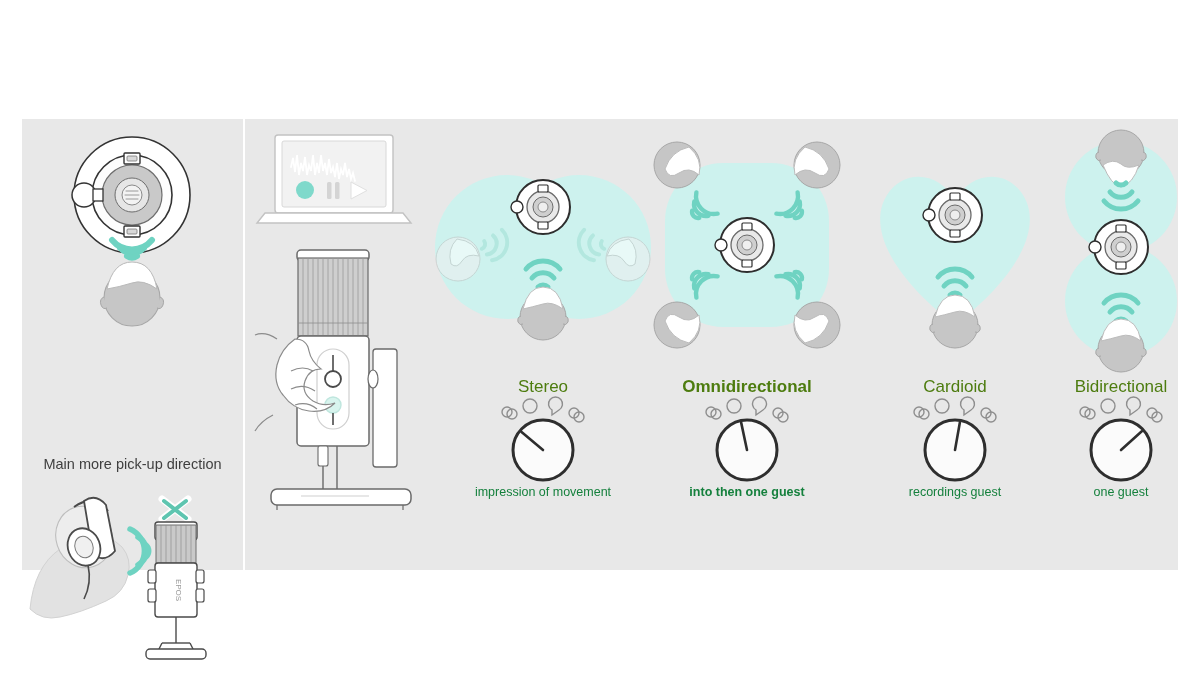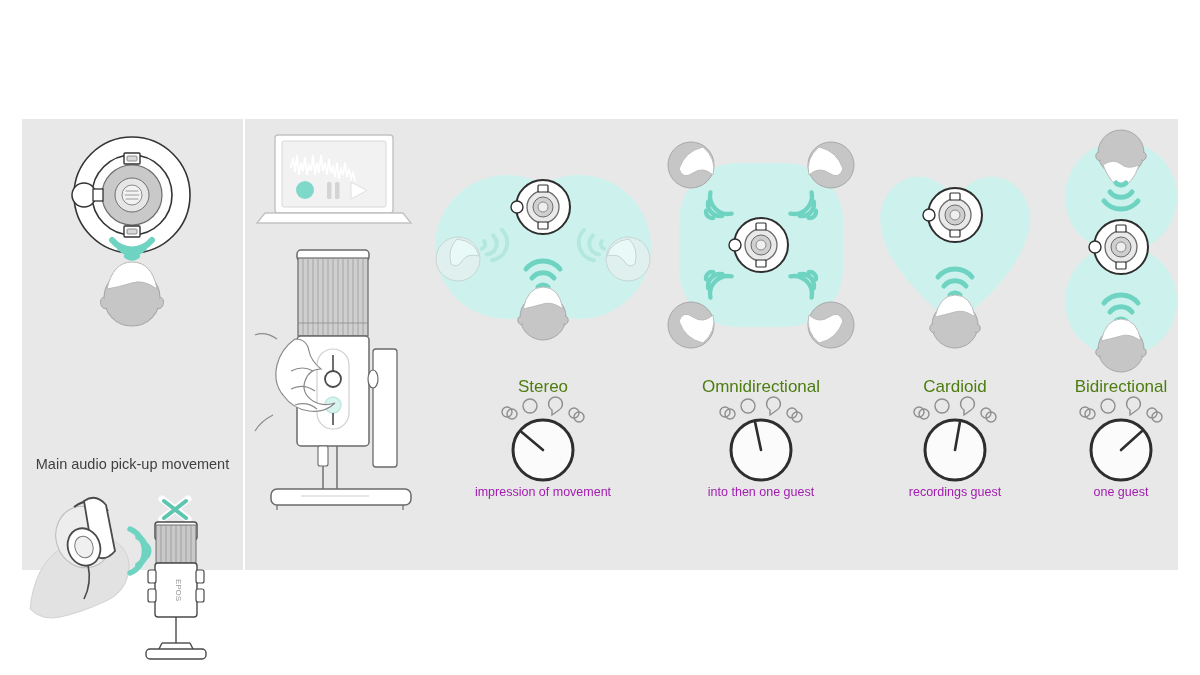--- a/index.html
+++ b/index.html
@@ -34,21 +34,21 @@
   }
 
   
   .pat{position:absolute;top:0;width:220px;height:451px;}
   .pat .pname{
     position:absolute;left:0;top:258px;width:220px;text-align:center;
     font-size:17px;color:#4d7c0f;white-space:nowrap;
   }
   .pat .psub{
     position:absolute;left:0;top:366px;width:220px;text-align:center;
-    font-size:12.5px;color:#a21caf;white-space:nowrap;
+    font-size:12.5px;color:#15803d;white-space:nowrap;
   }
   .pat .knobwrap{position:absolute;left:50%;top:276px;transform:translateX(-50%);}
   .pat .art{position:absolute;left:0;top:0;width:220px;height:258px;}
 
   svg{display:block;overflow:visible;}
 </style>
 </head>
 <body>
 
 <div class="page">
@@ -89,21 +89,21 @@
 
           <g>
             <circle cx="110" cy="177" r="28" fill="#c6c6c6" stroke="#a7a7a7" stroke-width="1.1"></circle>
             <path d="M85 168 q6 -27 25 -27 q20 0 25 27 q-14 -10 -25 -6 q-13 4 -25 6 z" fill="#ffffff" stroke="#b9b9b9" stroke-width="1"></path>
             <path d="M82 176 q-5 2 -3 8 q2 5 6 3" fill="#c6c6c6" stroke="#a7a7a7" stroke-width="1"></path>
             <path d="M138 176 q5 2 3 8 q-2 5 -6 3" fill="#c6c6c6" stroke="#a7a7a7" stroke-width="1"></path>
           </g>
         </svg>
       </div>
 
-      <div class="cap" style="left:0;top:337px;width:221px;font-size:14.5px;color:#3f3f3f;">Main audio pick-up movement</div>
+      <div class="cap" style="left:0;top:337px;width:221px;font-size:14.5px;color:#3f3f3f;">Main more pick-up direction</div>
 
       <div style="position:absolute;left:0;top:358px;width:221px;height:190px;">
         <svg width="221" height="190" viewBox="0 0 221 190">
 
           <path d="M8 132 q4 -42 30 -60 q14 -10 28 -12 q22 -3 34 10 q10 12 6 28 q-4 18 -22 26 q-26 12 -46 16 q-18 4 -30 -8z" fill="#e2e2e2" stroke="#d2d2d2" stroke-width="1"></path>
 
           <ellipse cx="62" cy="60" rx="28" ry="31" transform="rotate(-18 62 60)" fill="#ededed" stroke="#bdbdbd" stroke-width="1.1"></ellipse>
 
           <path d="M52 30 q20 -14 34 4" fill="none" stroke="#4a4a4a" stroke-width="2"></path>
           <path d="M62 24 q12 -8 22 4 l9 46 q-10 12 -22 4 z" fill="#ffffff" stroke="#4a4a4a" stroke-width="1.8"></path>
@@ -295,21 +295,21 @@
                   <circle cx="85" cy="22" r="5"></circle>
                 </g>
             </g>
             <circle cx="49" cy="55" r="30" fill="#fbfbfb" stroke="#2e2e2e" stroke-width="3"></circle>
             <line x1="49" y1="55" x2="49" y2="27" stroke="#2e2e2e" stroke-width="2.6" stroke-linecap="round" transform="rotate(-50 49 55)"></line>
           </svg>
         </div>
         <div class="psub">impression of movement</div>
       </div>
 
-      <div class="pat" style="left:406px;">
+      <div class="pat" style="left:392px;font-weight:bold;">
         <div class="art">
           <svg width="220" height="258" viewBox="0 0 220 258">
             <rect x="28" y="44" width="164" height="164" rx="58" fill="#cdf2ee"></rect>
             <g transform="translate(110,126)">
               <circle r="27" fill="#ffffff" stroke="#2e2e2e" stroke-width="2"></circle>
               <circle r="16" fill="#e9e9e9" stroke="#6b6b6b" stroke-width="1.3"></circle>
               <circle r="10" fill="#cfcfcf" stroke="#6b6b6b" stroke-width="1"></circle>
               <circle r="5" fill="#efefef" stroke="#8c8c8c" stroke-width="1"></circle>
               <circle cx="-26" cy="0" r="6" fill="#ffffff" stroke="#2e2e2e" stroke-width="1.4"></circle>
               <rect x="-5" y="-22" width="10" height="7" rx="1" fill="#ffffff" stroke="#2e2e2e" stroke-width="1.2"></rect>

